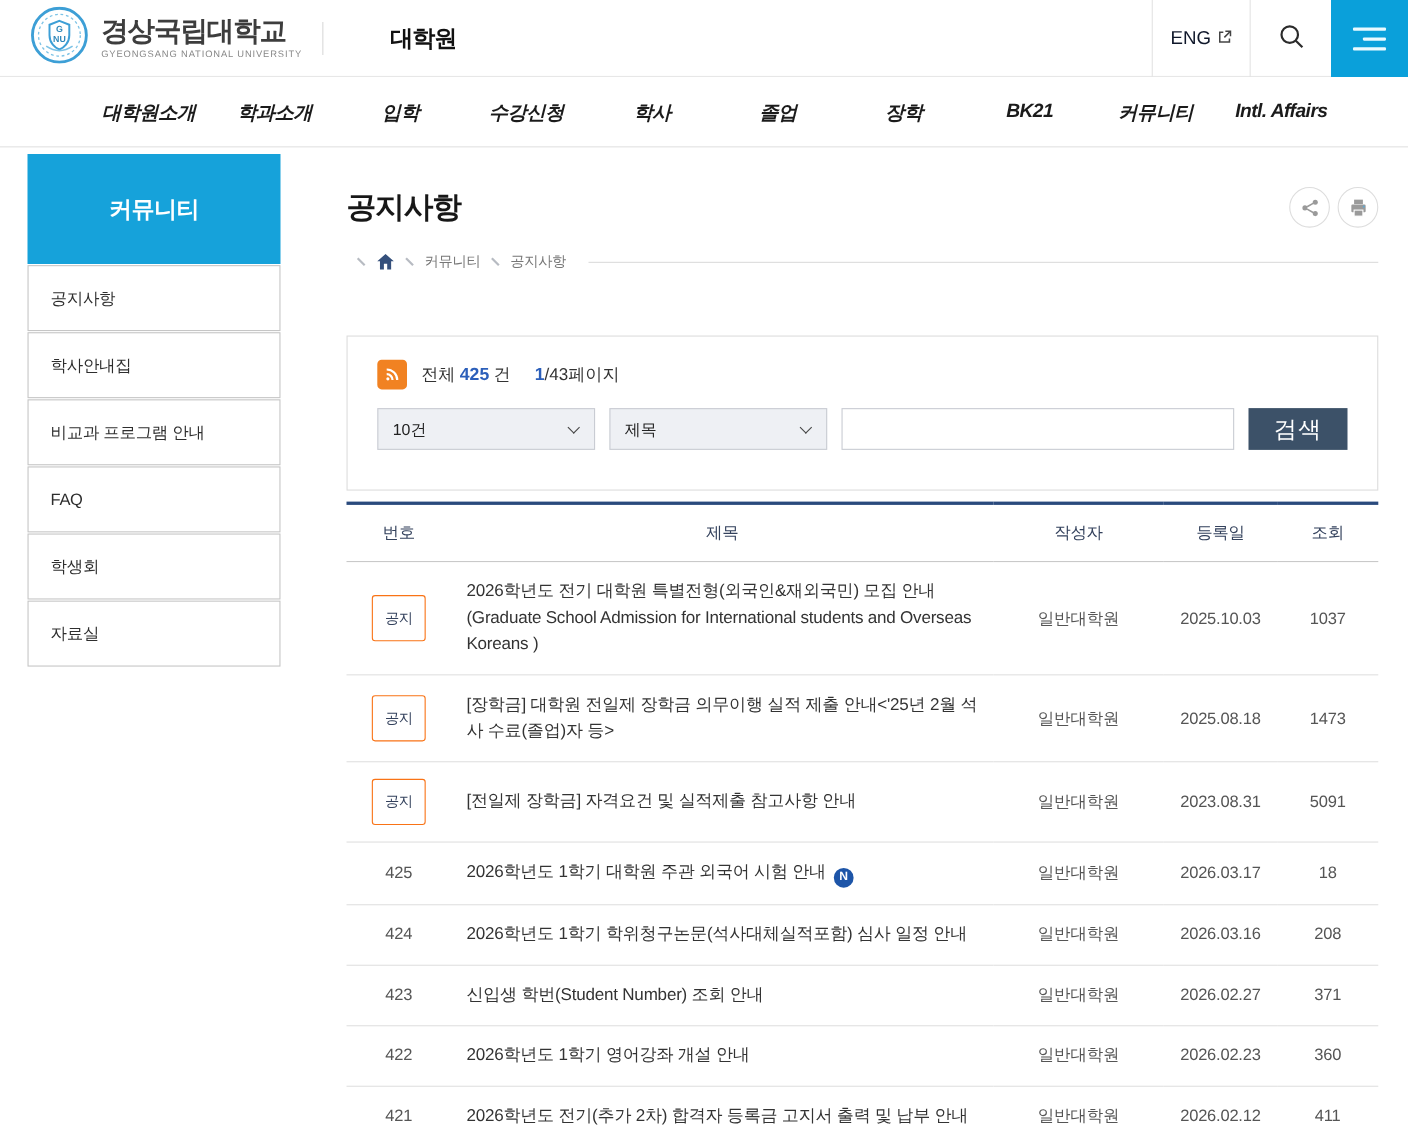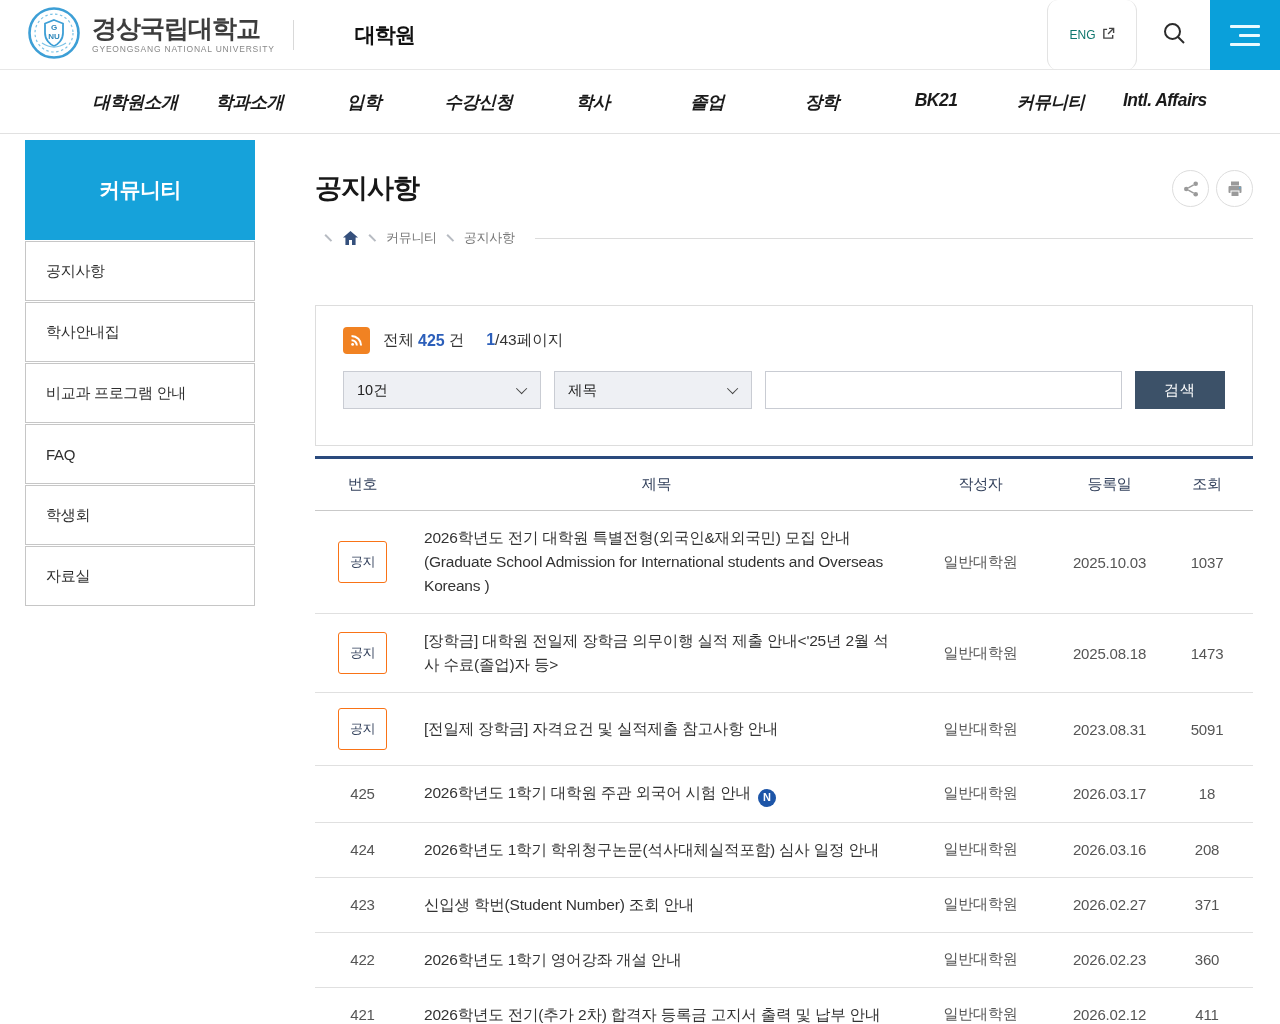--- a/index.html
+++ b/index.html
@@ -9,21 +9,21 @@
   
   .site-header { height:70px; display:flex; align-items:center; border-bottom:1px solid #e7e7e7; position:relative; padding-left:28px; }
   .logo-wrap { display:flex; align-items:center; cursor:pointer; }
   .logo-text { margin-left:12px; }
   .uni-name { font-size:25px; font-weight:bold; color:#3d3d3d; letter-spacing:-1px; line-height:1.1; }
   .uni-name-en { font-size:8.5px; color:#888; letter-spacing:.8px; margin-top:2px; }
   .logo-divider { width:1px; height:30px; background:#d9d9d9; margin:0 18px; }
   .site-title { font-size:21px; font-weight:bold; color:#111; letter-spacing:-1px;padding-left:43px; }
   .header-right { position:absolute; right:0; top:0; height:70px; display:flex; align-items:stretch; }
   .eng-cell { width:90px; display:flex; align-items:center; justify-content:center; gap:6px;
-    border-left:1px solid #e3e3e3; border-right:1px solid #e3e3e3; font-size:12px; color:#0f766e; cursor:pointer;border-radius:11px; }
+    border-left:1px solid #e3e3e3; border-right:1px solid #e3e3e3; font-size:17px; color:#0f172a; cursor:pointer; }
   .search-cell { width:73px; display:flex; align-items:center; justify-content:center; cursor:pointer; }
   .menu-btn { width:70px; background:#0aa0da; display:flex; flex-direction:column; justify-content:center; align-items:center; gap:6px; cursor:pointer; }
   .menu-btn span { display:block; height:3px; background:#eafaff; border-radius:1px; }
   .menu-btn .l1,.menu-btn .l3 { width:30px; }
   .menu-btn .l2 { width:21px; align-self:flex-end; margin-right:20px; }
 
   
   .gnb { height:64px; border-bottom:1px solid #e1e1e1; display:flex; align-items:center; }
   .gnb ul { list-style:none; display:flex; width:100%; padding:0 58px 0 78px;font-style:italic; }
   .gnb li { flex:1; text-align:center; font-size:17.5px; font-weight:bold; color:#1b1b1b; letter-spacing:-0.5px; cursor:pointer; white-space:nowrap; }
@@ -57,21 +57,21 @@
   .total-row { display:flex; align-items:center; font-size:15.5px; color:#333; }
   .rss-btn { width:27px; height:27px; background:#f18222; border-radius:4px; display:flex; align-items:center; justify-content:center; margin-right:13px; cursor:pointer; }
   .total-row b { color:#2c5fba; margin:0 4px; font-size:16px; }
   .page-info { margin-left:22px; }
   .page-info b { margin:0; }
   .search-row { display:flex; gap:13px; margin-top:17px; }
   .faux-select { width:198px; height:38px; background:#eef0f4; border:1px solid #c9ccd3; display:flex;
     align-items:center; justify-content:space-between; padding:0 13px; font-size:14.5px; color:#222; cursor:pointer; }
   .chev { width:8px; height:8px; border-left:1.8px solid #444; border-bottom:1.8px solid #444; transform:rotate(-45deg) translateY(-2px); }
   .kw-input { flex:1; height:38px; border:1px solid #c9ccd3; background:#fff; padding:0 12px; font-size:14.5px; font-family:inherit; }
-  .search-btn { width:90px; height:38px; background:#3c5168; color:#fff; border:none; font-size:15px; cursor:pointer; font-family:Liberation Sans, sans-serif; letter-spacing:1px; }
+  .search-btn { width:90px; height:38px; background:#3c5168; color:#fff; border:none; font-size:21px; cursor:pointer; font-family:Liberation Sans, sans-serif; letter-spacing:1px; }
 
   
   .board-table { width:100%; border-collapse:collapse; margin-top:10px; border-top:3px solid #2a4a7d; table-layout:fixed; }
   .board-table th { height:53px; font-size:15px; font-weight:normal; color:#33415c; border-bottom:1px solid #c9c9c9; letter-spacing:-0.3px; }
   .board-table td { border-bottom:1px solid #e0e0e0; text-align:center; font-size:15px; color:#555; padding:15px 2px; letter-spacing:-0.2px; }
   .board-table td.cell-title { text-align:left; padding:15px 14px; color:#333; line-height:1.55; font-size:15.5px; }
   .cell-title a { color:inherit; text-decoration:none; cursor:pointer; }
   .col-no { width:95px; } .col-author { width:155px; } .col-date { width:103px; } .col-views { width:92px; }
   .notice-badge { display:inline-block; border:1px solid #f97316; border-radius:3px; padding:11px 11px;
     font-size:13px; color:#33415c; background:#fff; letter-spacing:-0.5px; }

